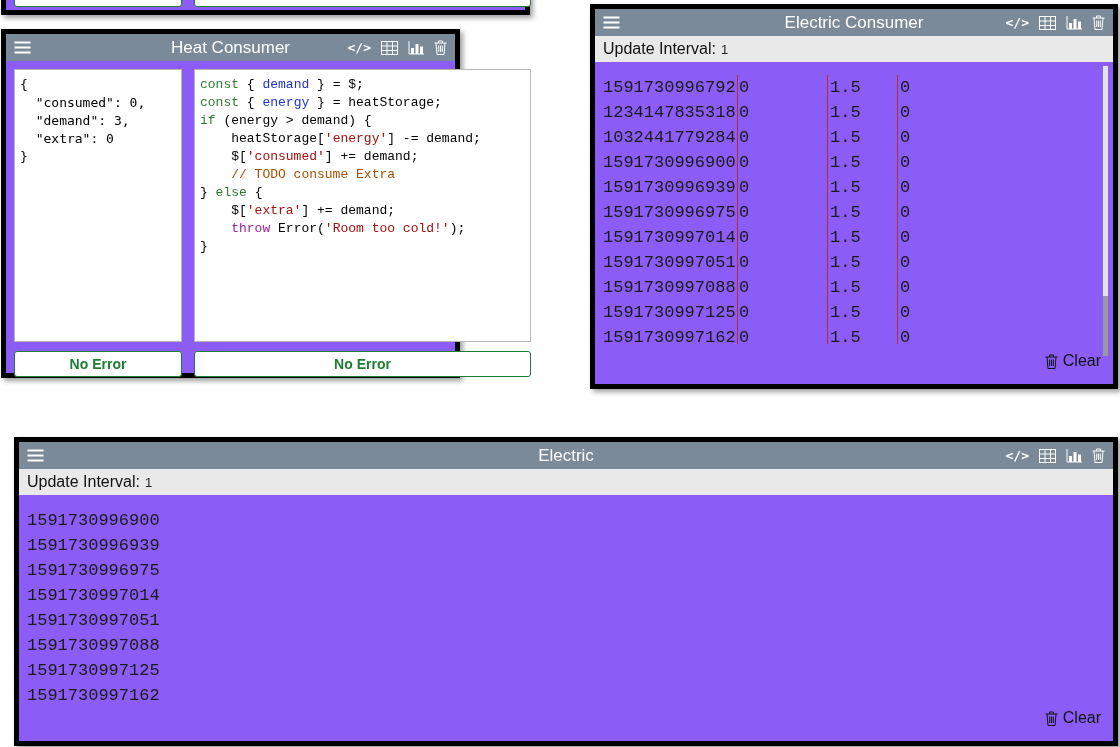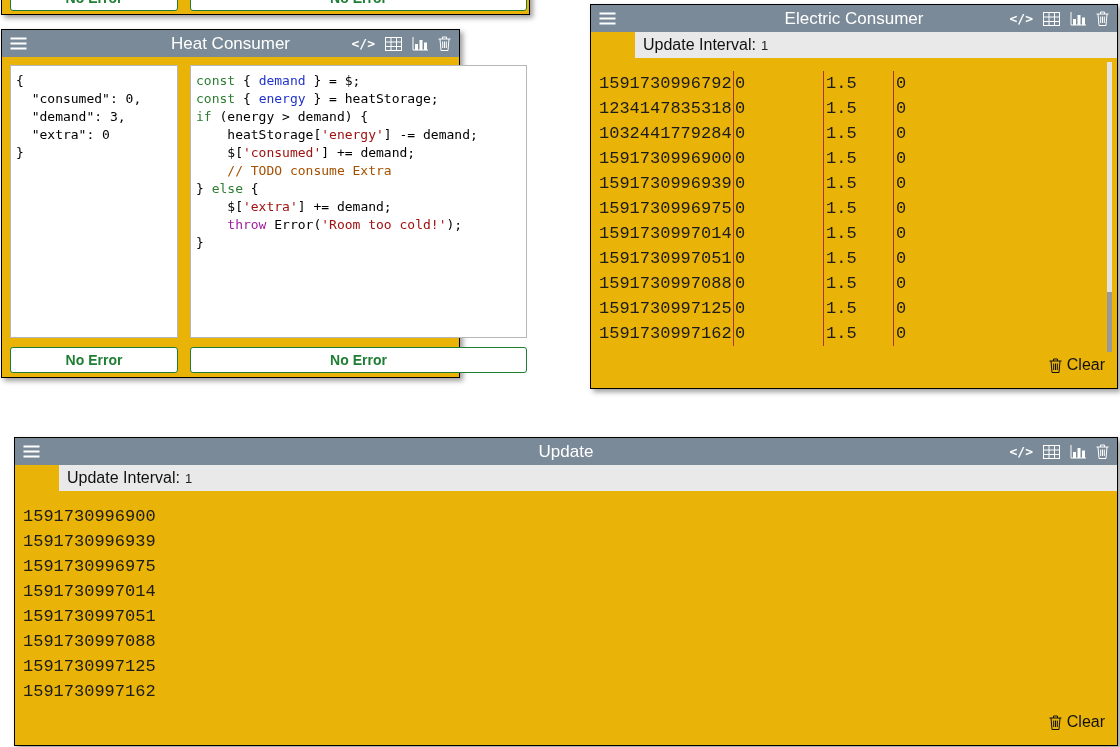--- a/index.html
+++ b/index.html
@@ -2,22 +2,22 @@
 <html><head>
 <meta charset="utf-8">
 <style>
   * { margin:0; padding:0; box-sizing:border-box; }
   html,body { background:#fff; }
   #stage {
     position:relative; width:1120px; height:747px; overflow:hidden;
     background:#fff; font-family:"Liberation Sans", sans-serif;
   }
   .panel {
-    position:absolute; background:#eab308;
-    border:1px solid #000000;
+    position:absolute; background:#8b5cf6;
+    border:5px solid #000000;
     box-shadow:3px 3px 5px rgba(0,0,0,0.38);
   }
   .panel-header {
     position:relative; height:27px; background:var(--header-bg,#7b8a98);
     display:flex; align-items:center; color:#fff;
   }
   .panel-title {
     position:absolute; left:0; right:0; text-align:center;
     font-size:17px; color:#fff; pointer-events:none;
   }
@@ -39,32 +39,32 @@
   .cut-right { left:188px; bottom:3px; width:337px; }
 
   
   .heat-panel { left:1px; top:29px; width:459px; height:349px; }
   .code-box {
     position:absolute; background:#fff; border:1px solid #b7b7b7;
     padding:6px 5px; font-family:"DejaVu Sans Mono", monospace;
     font-size:13px; line-height:18px; white-space:pre; overflow:hidden; color:#000;
   }
   .state-box { left:8px;   top:35px; width:168px; height:273px; }
-  .js-box    { left:188px; top:35px; width:337px; height:273px; }
+  .js-box    { left:188px; top:35px; width:337px; height:273px;font-family:Liberation Mono, monospace; }
   .hb-left   { left:8px;   top:317px; width:168px; }
   .hb-right  { left:188px; top:317px; width:337px; }
 
   
   .electric-panel { left:590px; top:4px;   width:528px;  height:385px; }
   .logging-panel  { left:14px;  top:437px; width:1104px; height:309px; }
 
   .update-strip {
     position:absolute; left:0; right:0; top:27px; height:26px;
     background:#e9e9e9; display:flex; align-items:center;
-    padding-left:8px; font-size:16px; color:#111;margin-left:44px;
+    padding-left:8px; font-size:16px; color:#111;
   }
   .update-value {
     font-size:13px; color:#222; border:none; background:transparent;
     outline:none; margin-left:5px; width:80px; font-family:inherit;
   }
 
   .log-rows {
     position:absolute; left:0; right:10px; top:53px; bottom:40px;
     padding-top:13px; overflow:hidden; font-size:17px; color:#1b1b1b;font-family:Liberation Mono, monospace;
   }
@@ -254,21 +254,21 @@
     </div>
   </div>
 
   <div class="panel logging-panel">
     <div class="panel-header">
       <span class="hamburger">
         <svg width="17" height="13" viewBox="0 0 17 13">
             <path d="M0.5 1.5h16M0.5 6.5h16M0.5 11.5h16" stroke="currentColor" stroke-width="2"></path>
           </svg>
       </span>
-      <span class="panel-title">Update</span>
+      <span class="panel-title">Electric</span>
       <span class="header-icons">
         <span class="hicon code-glyph">&lt;/&gt;</span>
         <span class="hicon">
           <svg width="17" height="14" viewBox="0 0 17 14">
               <rect x="0.5" y="0.5" width="16" height="13" fill="none" stroke="currentColor"></rect>
               <path d="M0.5 5h16M0.5 9.5h16M6 0.5v13M11.5 0.5v13" stroke="currentColor" fill="none"></path>
             </svg>
         </span>
         <span class="hicon">
           <svg width="16" height="14" viewBox="0 0 16 14">

